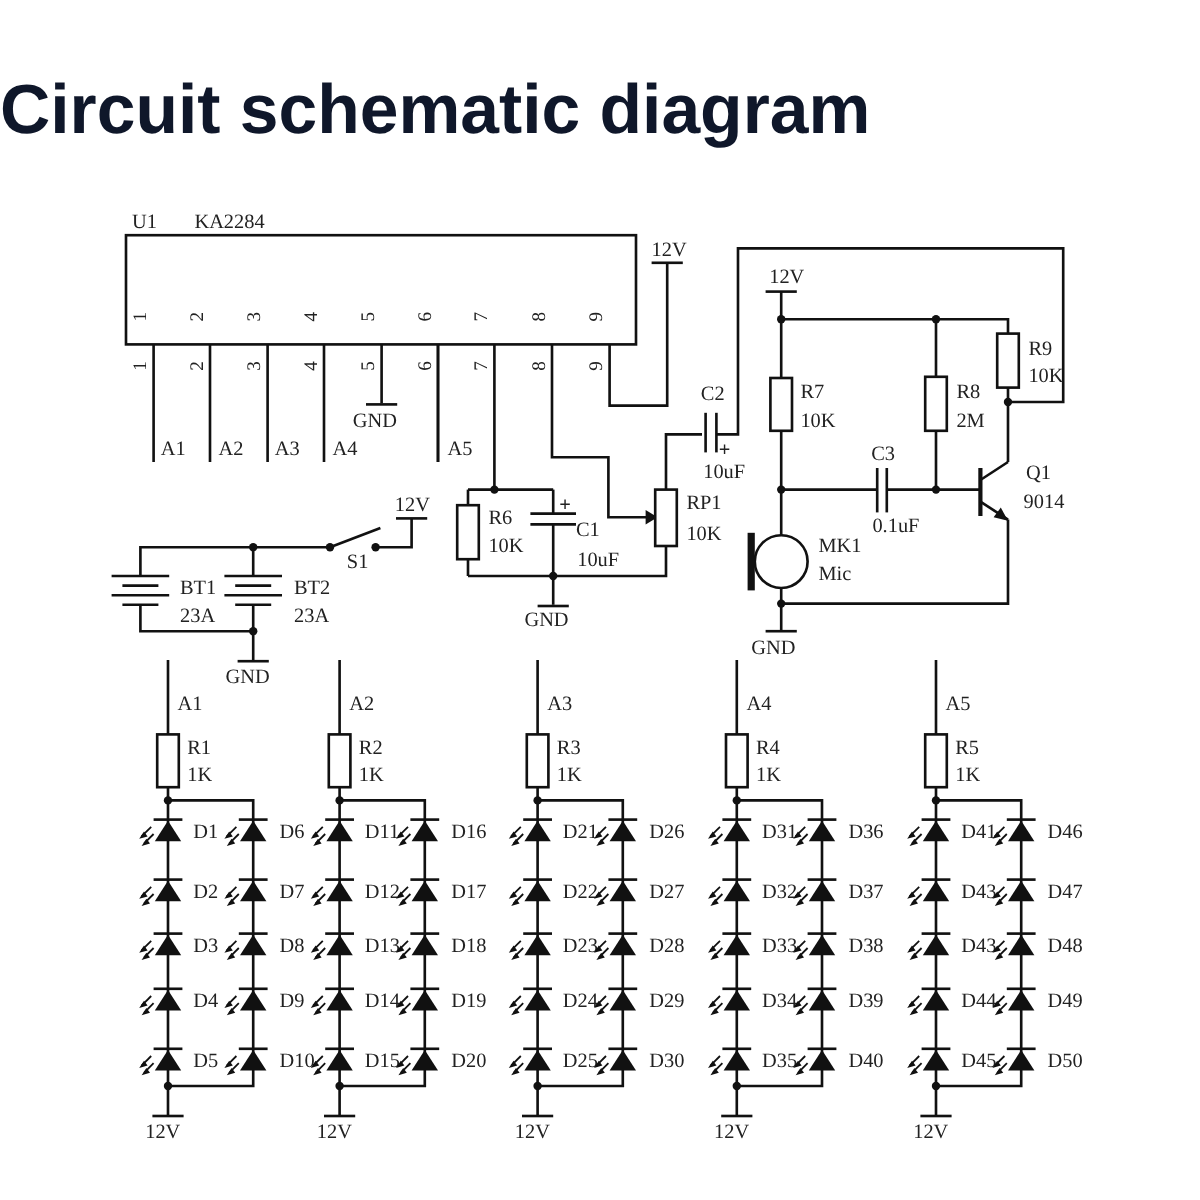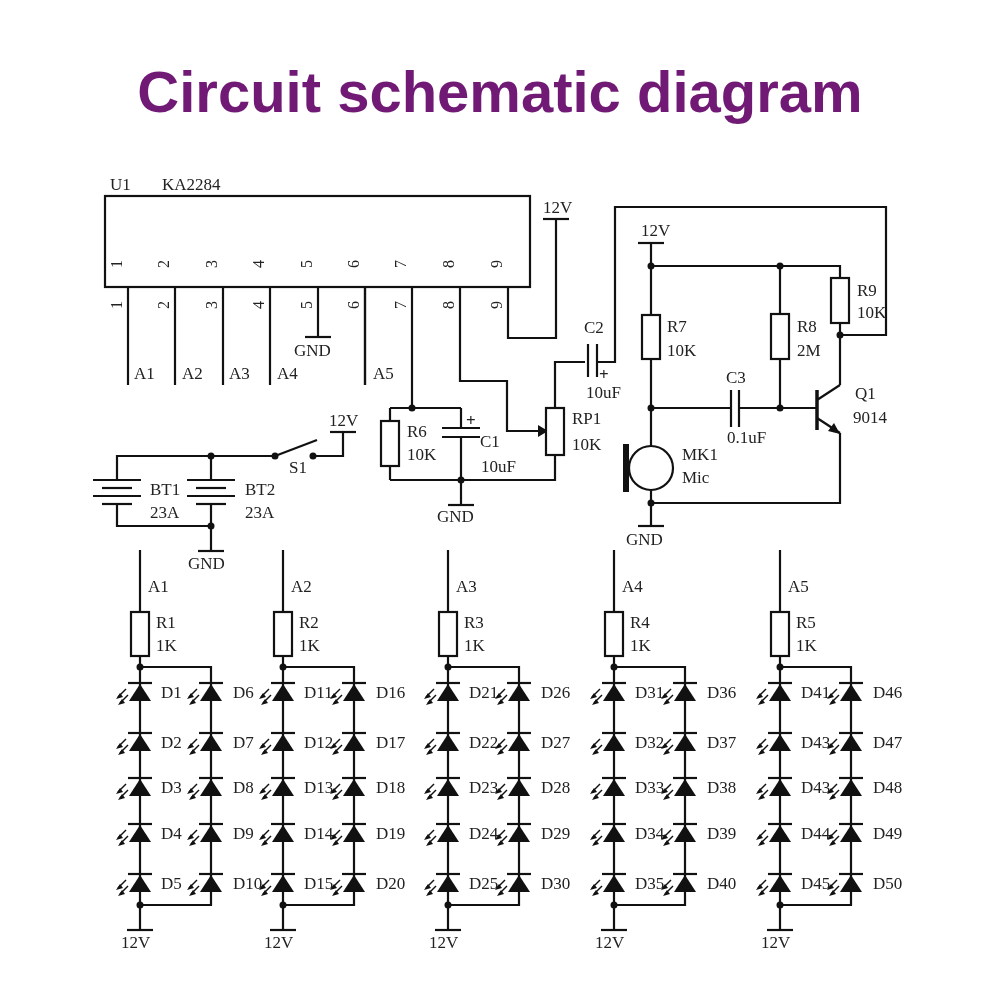--- a/index.html
+++ b/index.html
@@ -1,18 +1,18 @@
 <!DOCTYPE html>
 <html><head>
 <meta charset="utf-8">
 <style>
   html,body{margin:0;padding:0;background:#ffffff;}
   body{width:1000px;height:1000px;position:relative;overflow:hidden;}
-  .title{position:absolute;left:0;top:58px;width:1000px;text-align:center;
-    font-family:"Liberation Sans",sans-serif;font-weight:bold;font-size:58px;color:#701a75;letter-spacing:0px;}
+  .title{position:absolute;left:0;top:58px;width:1000px;text-align:left;
+    font-family:"Liberation Sans",sans-serif;font-weight:bold;font-size:58px;color:#0f172a;letter-spacing:0px;}
   svg{position:absolute;left:0;top:0;}
   svg text{font-family:"Liberation Serif",serif;font-size:17px;fill:#222;}
   .w{stroke:#111;stroke-width:2.2;fill:none;}
   .box{stroke:#111;stroke-width:2.2;fill:#fff;}
   .dot{fill:#111;}
   .pinnum{font-size:16px;}
 </style>
 </head>
 <body>
 

